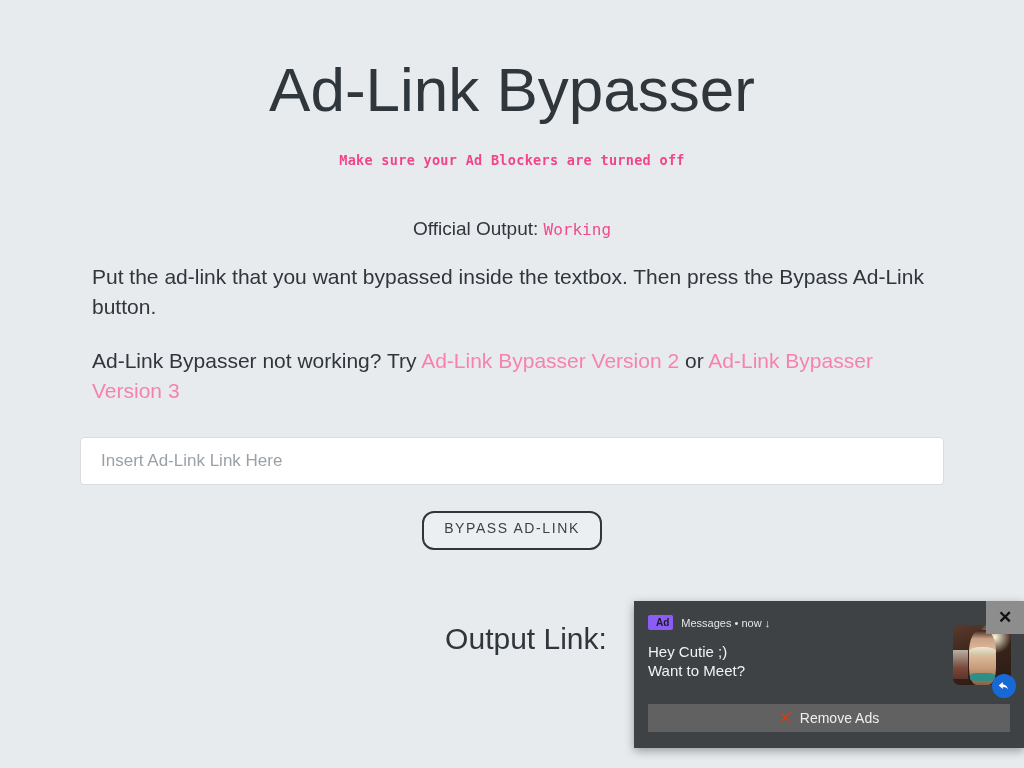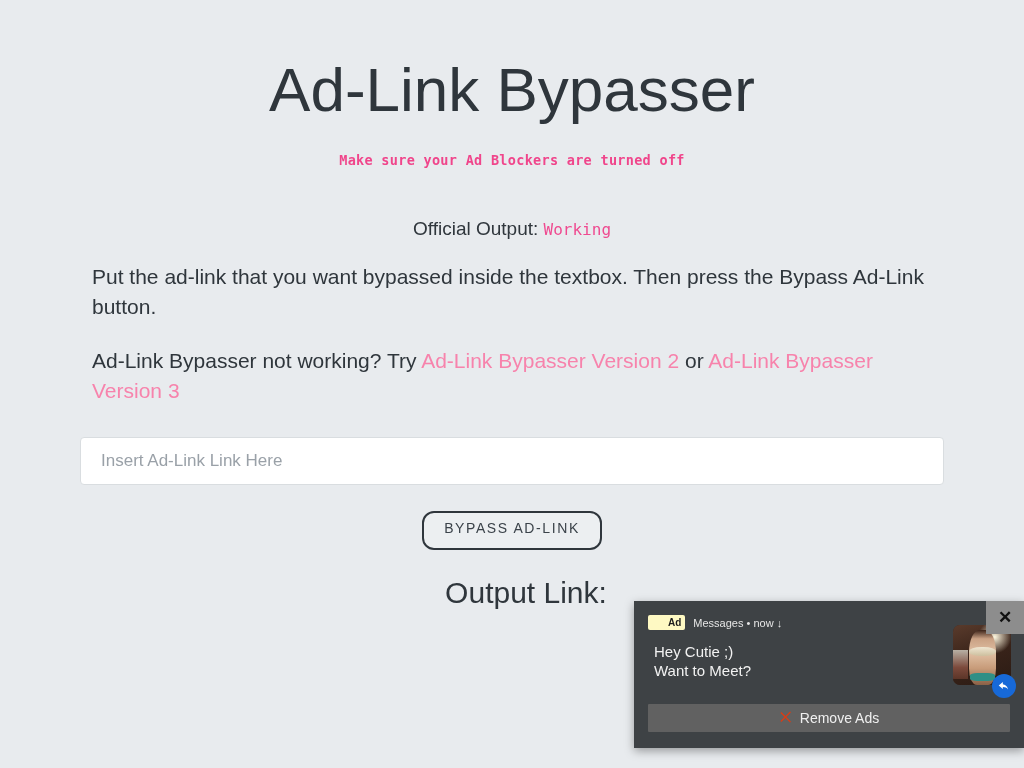--- a/index.html
+++ b/index.html
@@ -112,21 +112,21 @@
     border-radius: 12px;
     padding: 7px 20px 12px 20px;
     font-family: "Liberation Sans", sans-serif;
     font-size: 14px;
     letter-spacing: 1.6px;
     color: #3b434a;
     cursor: pointer;
   }
 
   .output-heading {
-    margin-top: 26px;
+    margin-top: 72px;
     text-align: center;
     font-size: 30px;
     font-weight: 300;
     color: #2f363c;
     padding-left: 28px;
   }
 
   
   .ad-panel {
     position: absolute;
@@ -161,39 +161,39 @@
   .ad-header {
     position: absolute;
     left: 14px;
     top: 14px;
     display: flex;
     align-items: center;
     gap: 8px;
     z-index: 2;
   }
   .ad-badge {
-    background: #fef9c3;
+    background: #8b5cf6;
     color: #1c1c1c;
     font-size: 10px;
     font-weight: bold;
     line-height: 1;
-    padding: 3px 4px 2px 20px;
+    padding: 3px 4px 2px 8px;
     border-radius: 2px;
     font-family: "Liberation Sans", sans-serif;
   }
   .ad-meta {
     color: #e6e6e6;
     font-size: 11px;
     font-weight: 400;
     white-space: nowrap;
   }
 
   .ad-body {
     position: absolute;
-    left: 20px;
+    left: 14px;
     top: 41px;
     z-index: 2;
   }
   .ad-body-line {
     color: #f2f2f2;
     font-size: 15px;
     line-height: 19px;
     white-space: nowrap;
   }
 

